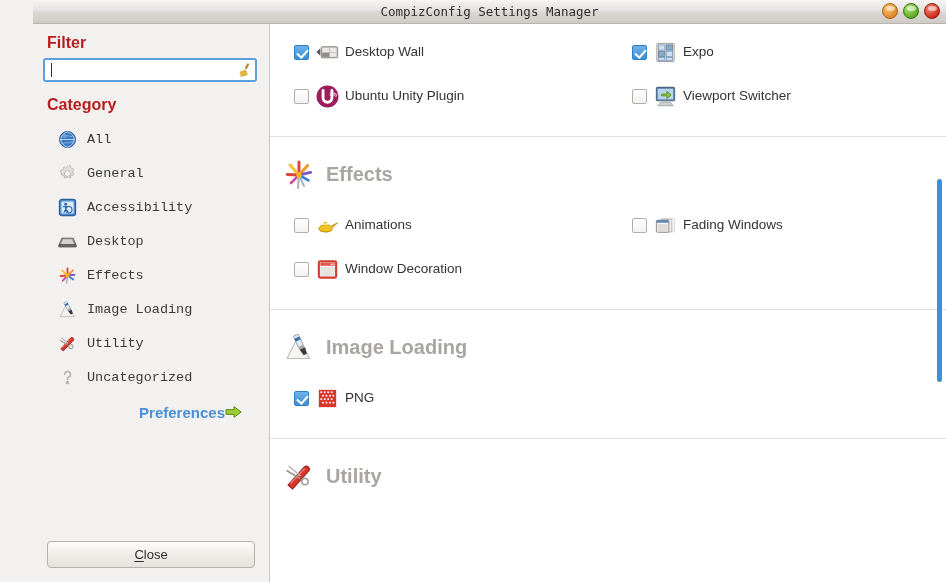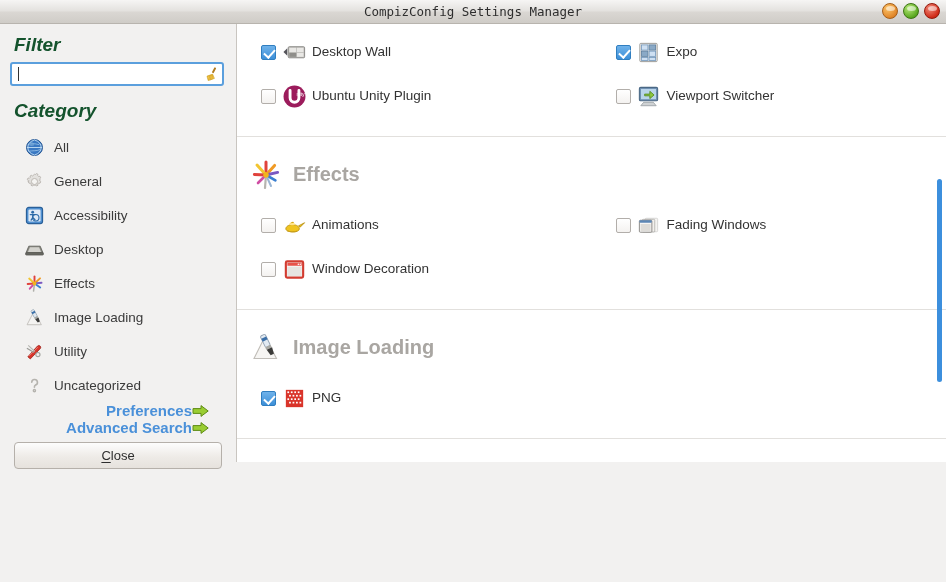--- a/index.html
+++ b/index.html
@@ -3,21 +3,21 @@
 <meta charset="utf-8">
 <style>
   * { box-sizing: border-box; margin:0; padding:0; }
   html,body { width:946px; height:582px; overflow:hidden; }
   body {
     font-family: "Liberation Sans", sans-serif;
     font-size: 13px;
     color: #3c3c3c;
     background: #f2f1f0;
   }
-  .window { width:946px; height:462px; position:relative; display:flex; flex-direction:column; }
+  .window { width:946px; height:582px; position:relative; display:flex; flex-direction:column;padding-left:33px; }
 
   
   .titlebar {
     height:24px; flex:0 0 24px; position:relative;
     background: linear-gradient(to bottom, #f6f5f4 0%, #e3e1de 48%, #dad7d3 52%, #cfccc7 100%);
     border-bottom:1px solid #b8b4ae;
     display:flex; align-items:center; justify-content:center;
   }
   .titlebar-title {
     font-family:"DejaVu Sans Mono", monospace;
@@ -35,34 +35,33 @@
 
   
   .body { flex:1; display:flex; min-height:0; }
 
   
   .sidebar {
     width:236px; flex:0 0 236px; background:#f2f1f0;
     padding:0 10px; display:flex; flex-direction:column; position:relative;
   }
   .sect-title {
-    color:#14532d; font-size:19px; font-weight:bold;
+    color:#b91c1c; font-size:16px; font-weight:bold;
     margin:10px 0 6px 4px;
-    font-style:italic;
   }
   .filter-wrap { position:relative; margin:0 0 4px 0; }
   .filter-input {
     width:214px; height:24px; border:2px solid #5b9fdd; border-radius:3px;
     background:#fff; font-family:"Liberation Sans", sans-serif; font-size:12px;
     padding:0 24px 0 6px; color:#2b2b2b; outline:none;
   }
   .broom { position:absolute; right:6px; top:4px; width:16px; height:16px; }
   .caret { position:absolute; left:8px; top:5px; width:1px; height:14px; background:#333; }
 
-  .cat-list { margin-top:2px; }
+  .cat-list { margin-top:2px;font-family:Liberation Mono, monospace; }
   .cat-item {
     display:flex; align-items:center; gap:10px;
     height:34px; padding-left:14px; cursor:default;
   }
   .cat-icon { width:20px; height:20px; flex:0 0 20px; display:flex; align-items:center; justify-content:center; }
   .cat-label { font-size:13.5px; color:#3b3b3b; }
 
   .link-row {
     display:flex; align-items:center; justify-content:flex-end;
     padding:0 16px 0 4px; height:36px;
@@ -255,26 +254,20 @@
 
       </div>
 
       <div class="link-row">
         <span class="link-text">Preferences</span>
         <svg class="arrow-ico" viewBox="0 0 18 14">
           <path d="M1 4.6h8V1.6l7.2 5.4L9 12.4V9.4H1z" fill="#9acd32" stroke="#5f8c16" stroke-width="1"></path>
         </svg>
       </div>
 
-      <div class="link-row">
-        <span class="link-text">Advanced Search</span>
-        <svg class="arrow-ico" viewBox="0 0 18 14">
-          <path d="M1 4.6h8V1.6l7.2 5.4L9 12.4V9.4H1z" fill="#9acd32" stroke="#5f8c16" stroke-width="1"></path>
-        </svg>
-      </div>
 
       <div class="close-wrap">
         <div class="close-btn">
           <u>C</u>
             <span>lose</span>
         </div>
       </div>
     </div>
 
     <div class="content-outer">

